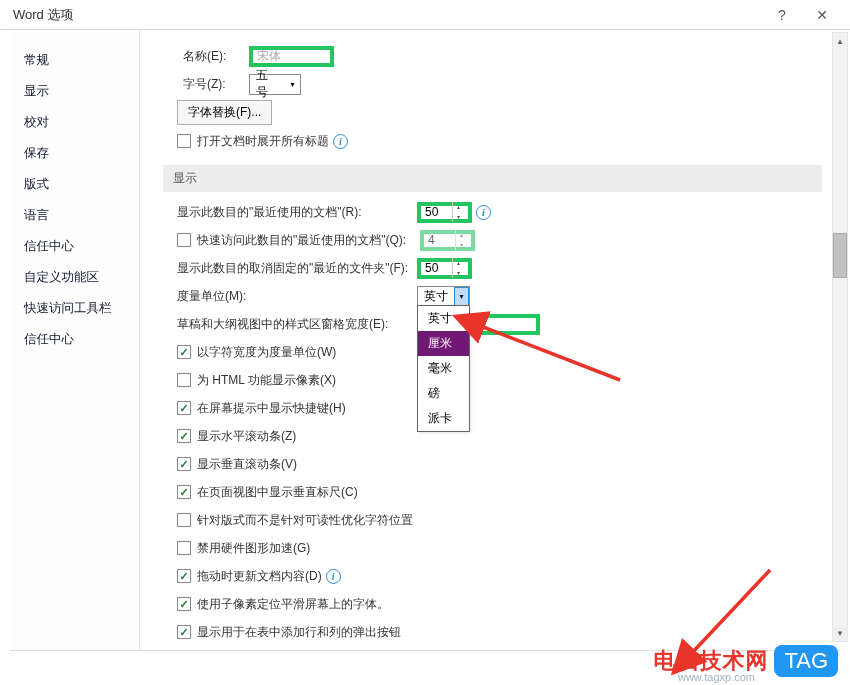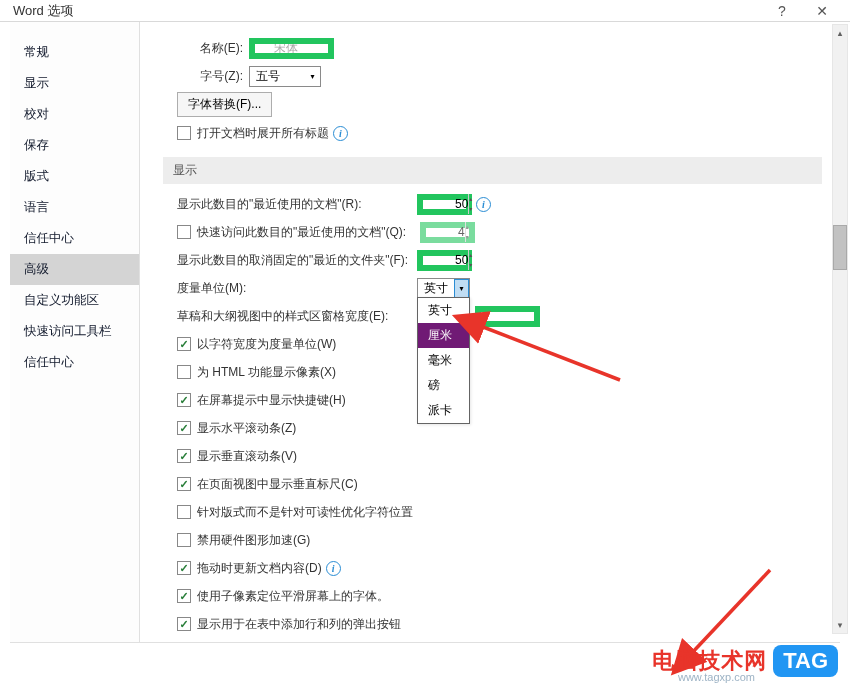--- a/index.html
+++ b/index.html
@@ -6,21 +6,21 @@
     body {
       font-family: "Microsoft YaHei", "SimSun", Arial, sans-serif;
       font-size: 12px;
       background: #fff;
       width: 850px;
       height: 685px;
       overflow: hidden;
       position: relative;
     }
     .titlebar {
-      height: 22px;
+      height: 30px;
       display: flex;
       align-items: center;
       border-bottom: 1px solid #d9d9d9;
       padding: 0 8px;
       background: #fff;
     }
     .titlebar .title { flex: 1; font-size: 13px; color: #333; padding-left: 5px;}
     .titlebar .btn {
       width: 40px; height: 30px;
       display: flex; align-items: center; justify-content: center;
@@ -61,35 +61,35 @@
     .content::-webkit-scrollbar-thumb { background: #c0c0c0; }
     
     .row {
       display: flex;
       align-items: center;
       margin: 4px 0;
       min-height: 24px;
     }
     .row.indent { padding-left: 14px; }
     .row label, .row .lbl { color: #333; font-size: 12px; }
-    .lbl-field { margin-right: 6px; min-width: 60px; text-align: right;}
+    .lbl-field { margin-right: 6px; min-width: 60px; }
     input[type="text"].txt, .numbox {
-      border: 6px solid #22c55e;
+      border: 4px solid #22c55e;
       height: 21px;
-      padding: 0 19px;
+      padding: 0 4px;
       font-size: 12px;
       background: #fff;
     }
     .numbox {
       width: 55px;
       display: inline-flex;
       align-items: center;
       position: relative;
     }
-    .numbox .val { flex:1;margin-left:13px; }
+    .numbox .val { flex:1; }
     .numbox .spin {
       width: 12px;
       display: flex;
       flex-direction: column;
       font-size: 6px;
       color: #555;
       line-height: 8px;
       text-align: center;
     }
     .numbox .spin span { border-left: 1px solid #ccc; height: 10px; display:flex;align-items:center;justify-content:center;}
@@ -176,21 +176,21 @@
       align-items: center;
       gap: 6px;
     }
     .wm-text { color: #e8342a; font-size: 22px; font-weight: bold; letter-spacing: 1px;}
     .wm-tag {
       background: #2196f3;
       color: #fff;
       border-radius: 8px;
       padding: 3px 10px;
       font-size: 22px;
-      font-weight: bold;
+      font-weight: normal;
     }
     
     .footer-line { border-top: 1px solid #e0e0e0; margin: 0 10px; }
     
     .scrollbar-right {
       position: absolute;
       right: 2px;
       top: 2px;
       width: 16px;
       height: 610px;
@@ -229,36 +229,35 @@
 <div class="main">
 
   <div class="sidebar">
     <div class="sidebar-item">常规</div>
     <div class="sidebar-item">显示</div>
     <div class="sidebar-item">校对</div>
     <div class="sidebar-item">保存</div>
     <div class="sidebar-item">版式</div>
     <div class="sidebar-item">语言</div>
     <div class="sidebar-item">信任中心</div>
-    <div class="sidebar-item active">高级</div>
     <div class="sidebar-item">自定义功能区</div>
     <div class="sidebar-item">快速访问工具栏</div>
     <div class="sidebar-item">信任中心</div>
   </div>
 
   <div class="content-wrap">
     <div class="content" style="overflow:hidden;">
 
       <div class="row" style="padding-left:20px;">
         <span class="lbl lbl-field">名称(E):</span>
         <input type="text" class="txt" style="width: 85px; color: rgb(170, 170, 170);" disabled="" value="宋体">
       </div>
       <div class="row" style="padding-left:20px;">
         <span class="lbl lbl-field">字号(Z):</span>
-        <div class="combo" style="width:72px;">
+        <div class="combo" style="width:52px;">
           <span class="cval">五号</span>
           <span class="carrow" style="background:#fff;border:none;">▾</span>
         </div>
       </div>
       <div class="row indent">
         <button class="btn-std">字体替换(F)...</button>
       </div>
       <div class="row indent">
         <span class="checkbox"></span>
         <span class="lbl">打开文档时展开所有标题</span>

